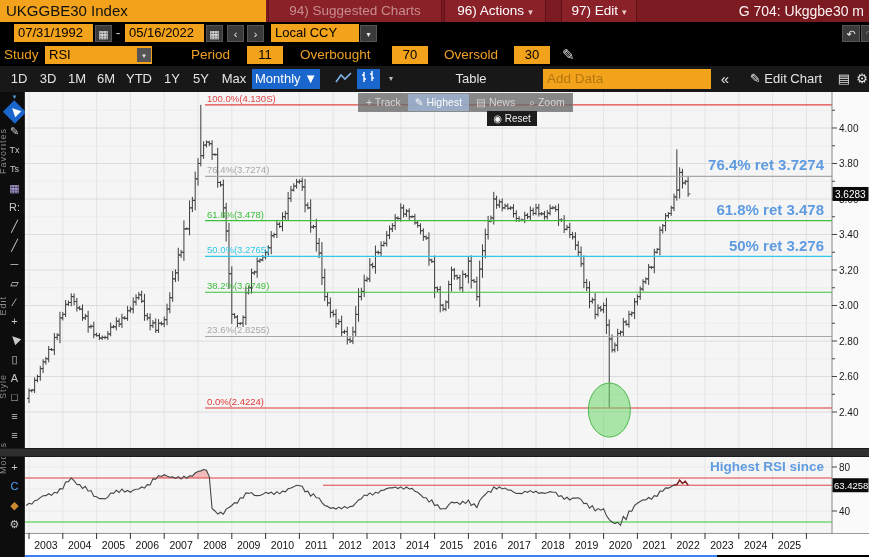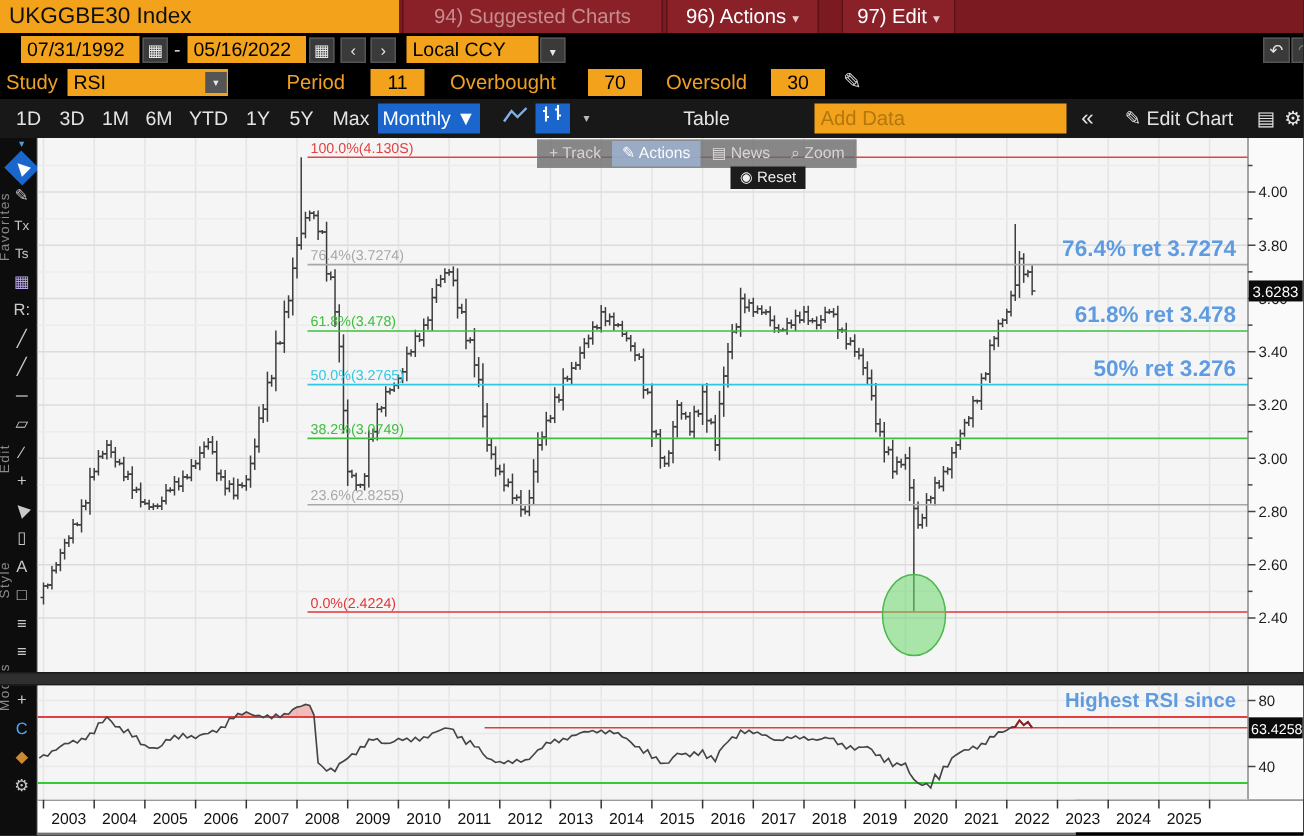--- a/index.html
+++ b/index.html
@@ -27,40 +27,41 @@
   #adddata{position:absolute;left:543px;top:3px;width:168px;height:20px;background:#f2a21b;color:#b4770e;font-size:13.5px;line-height:20px;padding-left:4px;box-sizing:border-box;}
   
   #sidebar{left:0;top:92px;width:25px;height:465px;background:#0d0d0d;border-right:1px solid #2e2e2e;box-sizing:border-box;}
   .sbi{position:absolute;left:6px;width:17px;height:16px;color:#c9c9c9;font-size:11px;line-height:16px;text-align:center;}
   .sbi.hl{background:#1a66cc;color:#fff;}
   .sblbl{position:absolute;left:-2px;color:#8a8a8a;font-size:9px;writing-mode:vertical-rl;transform:rotate(180deg);letter-spacing:1px;}
   
   #pricewrap{left:25px;top:92px;width:844px;height:356px;background:#f5f5f5;}
   #divider{left:0;top:448px;width:869px;height:9px;background:#2f2f2f;border-top:1px solid #1b1b1b;border-bottom:1px solid #1b1b1b;box-sizing:border-box;}
   #rsiwrap{left:25px;top:457px;width:844px;height:76px;background:#f5f5f5;text-align:right;}
-  #xaxiswrap{left:25px;top:533px;width:692px;height:24px;background:#fff;border-bottom:2px solid #737373;box-sizing:border-box;}
+  #xaxiswrap{left:25px;top:533px;width:692px;height:24px;background:#fff;border-bottom:2px solid #3b82f6;box-sizing:border-box;}
   
   #floattb{left:358px;top:93px;height:17px;background:rgba(104,104,104,0.78);display:flex;align-items:center;border:1px solid rgba(140,140,140,0.6);}
   .ftbi{height:17px;line-height:17px;padding:0 7px;color:#d6d6d6;font-size:10.5px;white-space:nowrap;}
   .ftbi.active{background:rgba(156,178,208,0.85);color:#fbfbfb;}
   #resetchip{left:487px;top:111px;width:50px;height:15px;background:#1c1c1c;color:#efefef;font-size:10px;line-height:15px;text-align:center;}
 </style>
 </head>
 <body>
 
 <div id="app">
 
   <div class="abs" id="row1">
     <div class="abs" id="secbox">UKGGBE30 Index</div>
     <div class="abs" id="redbar"></div>
     <div id="r1menu">
         <div class="redbtn muted" style="left: 268px; width: 174px;">94) Suggested Charts</div>
         <div class="redbtn" style="left: 444px; width: 102px;">96) Actions<span class="arr">▾</span></div>
         <div class="redbtn" style="left: 561px; width: 76px;">97) Edit<span class="arr">▾</span></div>
       </div>
+    <div id="g704">G 704: Ukggbe30 m</div>
   </div>
 
   <div class="abs" id="row2">
     <div class="afield" style="left:2px;width:79px">07/31/1992</div>
     <div class="sqbtn" style="left:83px">▦</div>
     <div class="wtxt" style="left:104px">-</div>
     <div class="afield" style="left:113px;width:79px">05/16/2022</div>
     <div class="sqbtn" style="left:194px">▦</div>
     <div class="sqbtn" style="left:215px">‹</div>
     <div class="sqbtn" style="left:235px">›</div>
@@ -950,21 +951,21 @@
         <line x1="807" y1="36" x2="812" y2="36" stroke="#444" stroke-width="1"></line>
         <text x="814" y="39.5" font-size="10" font-family="Liberation Sans,sans-serif" fill="#1a1a1a">4.00</text>
         <line x1="807" y1="18.250000000000057" x2="810" y2="18.250000000000057" stroke="#444" stroke-width="1"></line>
         <rect x="807.5" y="94.97675000000001" width="36" height="14" fill="#0b0b0b"></rect>
         <text x="810" y="105.97675000000001" font-size="10" font-family="Liberation Sans,sans-serif" fill="#fff">3.6283</text>
       </svg>
   </div>
 
   <div class="abs" id="floattb">
       <div class="ftbi">+ Track</div>
-      <div class="ftbi active">✎ Actions</div>
+      <div class="ftbi active">✎ Highest</div>
       <div class="ftbi">▤ News</div>
       <div class="ftbi">⌕ Zoom</div>
     </div>
   <div class="abs" id="resetchip">◉ Reset</div>
 
   <div class="abs" id="divider"></div>
 
   <div class="abs" id="rsiwrap">
     <svg id="rsisvg" width="844" height="76">
         <rect x="0" y="0" width="807" height="76" fill="#f5f5f5"></rect>

